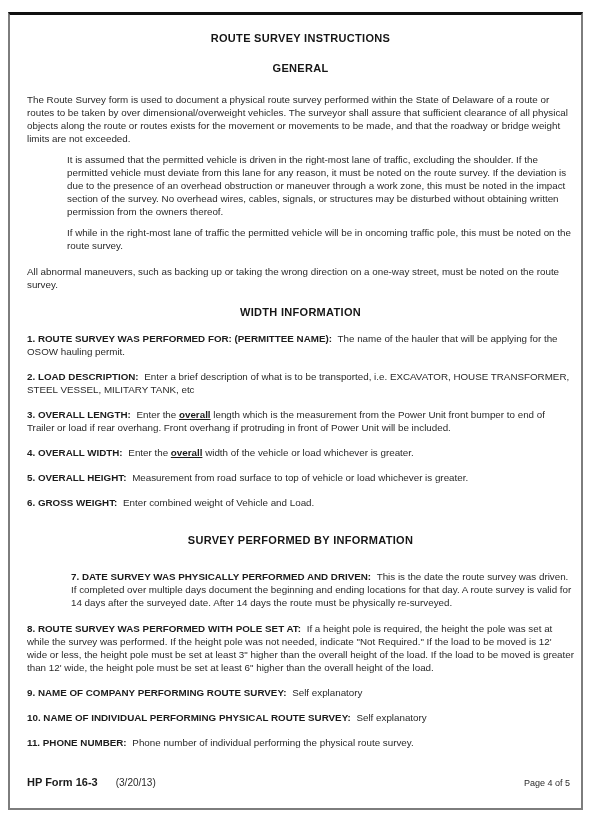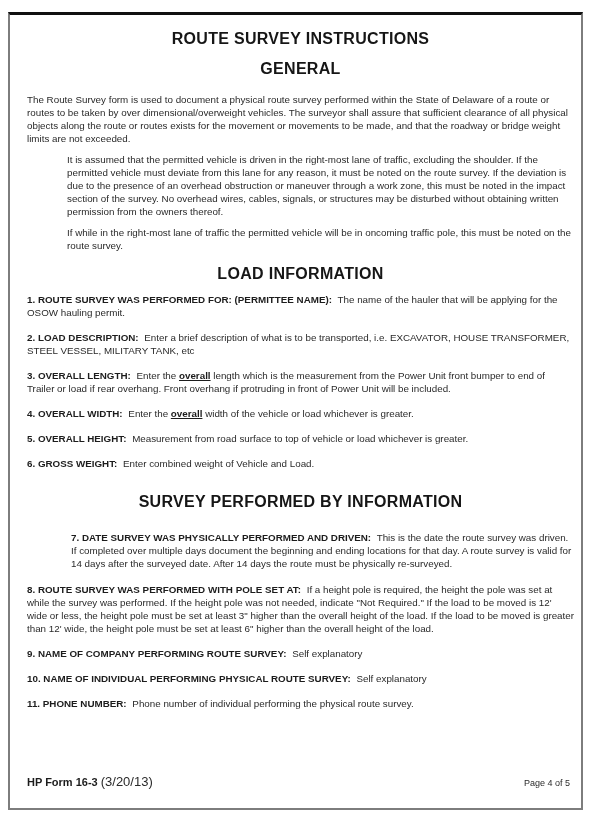--- a/index.html
+++ b/index.html
@@ -24,21 +24,21 @@
     border: 2px solid #7d7d7d;
     border-top: 3px solid #101010;
     background: #ffffff;
   }
   .content {
     position: absolute;
     left: 0; right: 0; top: 0; bottom: 0;
     padding: 13px 7px 0 17px;
   }
   h1, h2 {
-    font-size: 16px;
+    font-size: 11px;
     font-weight: bold;
     color: #161616;
     text-align: center;
     margin: 0;
     letter-spacing: 0.3px;
     line-height: 15px;
   }
   h1 { margin-top: 3px; }
   h2.general { margin-top: 15px; }
   h2.load    { margin-top: 14px; }
@@ -66,45 +66,46 @@
     display: flex;
     justify-content: space-between;
     align-items: baseline;
   }
   .form-id {
     font-size: 11px;
     font-weight: bold;
     color: #1c1c1c;
   }
   .form-rev {
-    font-size: 13px;
+    font-size: 10px;
     font-weight: normal;
     color: #2a2a2a;
-    margin-left: 3px;
+    margin-left: 18px;
   }
   .page-num {
     font-size: 9px;
     color: #2a2a2a;
   }
 </style>
 </head>
 <body>
 
 <div class="sheet">
   <div class="content">
 
     <h1>ROUTE SURVEY INSTRUCTIONS</h1>
 
     <h2 class="general">GENERAL</h2>
 
     <p class="para" style="margin-top:17px">The Route Survey form is used to document a physical route survey performed within the State of Delaware of a route or routes to be taken by over dimensional/overweight vehicles. The surveyor shall assure that sufficient clearance of all physical objects along the route or routes exists for the movement or movements to be made, and that the roadway or bridge weight limits are not exceeded.</p>
     <p class="para-tight">It is assumed that the permitted vehicle is driven in the right-most lane of traffic, excluding the shoulder. If the permitted vehicle must deviate from this lane for any reason, it must be noted on the route survey. If the deviation is due to the presence of an overhead obstruction or maneuver through a work zone, this must be noted in the impact section of the survey. No overhead wires, cables, signals, or structures may be disturbed without obtaining written permission from the owners thereof.</p>
     <p class="para-tight">If while in the right-most lane of traffic the permitted vehicle will be in oncoming traffic pole, this must be noted on the route survey.</p>
+    <p class="para">All abnormal maneuvers, such as backing up or taking the wrong direction on a one-way street, must be noted on the route survey.</p>
 
-    <h2 class="load">LOAD INFORMATION</h2>
+    <h2 class="load">WIDTH INFORMATION</h2>
 
     <p class="item item-first">
       <span class="b lbl">1. ROUTE SURVEY WAS PERFORMED FOR:  (PERMITTEE NAME):</span><span> The name of the hauler that will be applying for the OSOW hauling permit.</span><span class="b u"></span><span></span>
     </p>
     <p class="item">
       <span class="b lbl">2. LOAD DESCRIPTION:</span><span> Enter a brief description of what is to be transported, i.e. EXCAVATOR, HOUSE TRANSFORMER, STEEL VESSEL, MILITARY TANK, etc</span><span class="b u"></span><span></span>
     </p>
     <p class="item">
       <span class="b lbl">3. OVERALL LENGTH:</span><span> Enter the </span><span class="b u">overall</span><span> length which is the measurement from the Power Unit front bumper to end of Trailer or load if rear overhang. Front overhang if protruding in front of Power Unit will be included.</span>
     </p>

